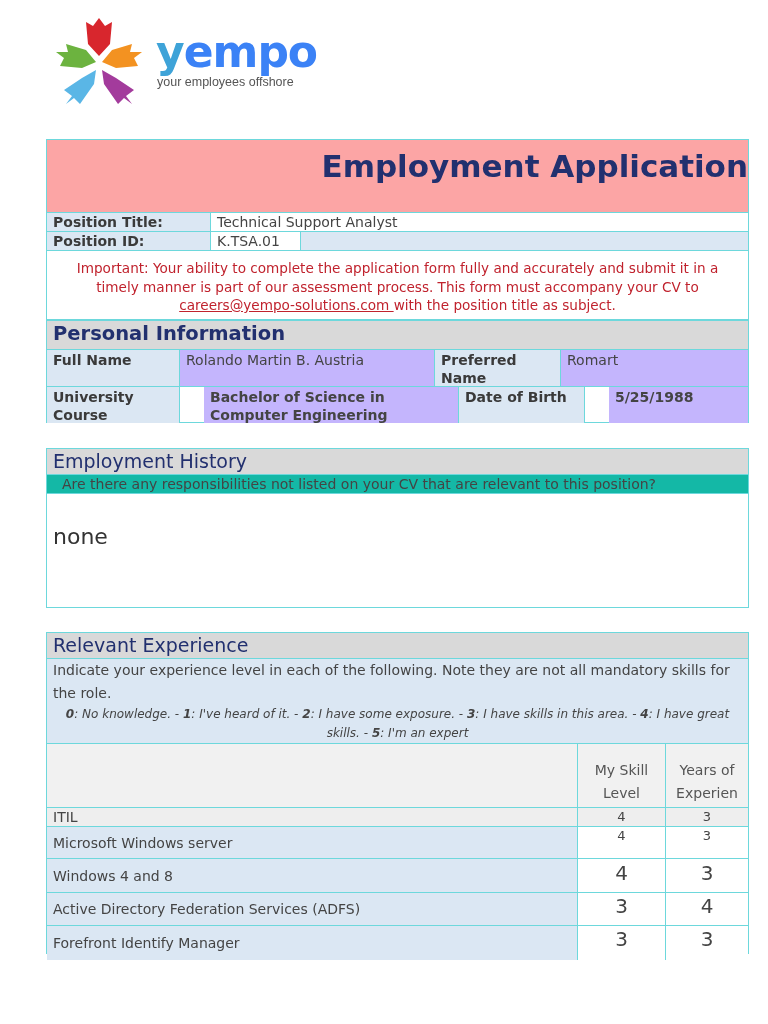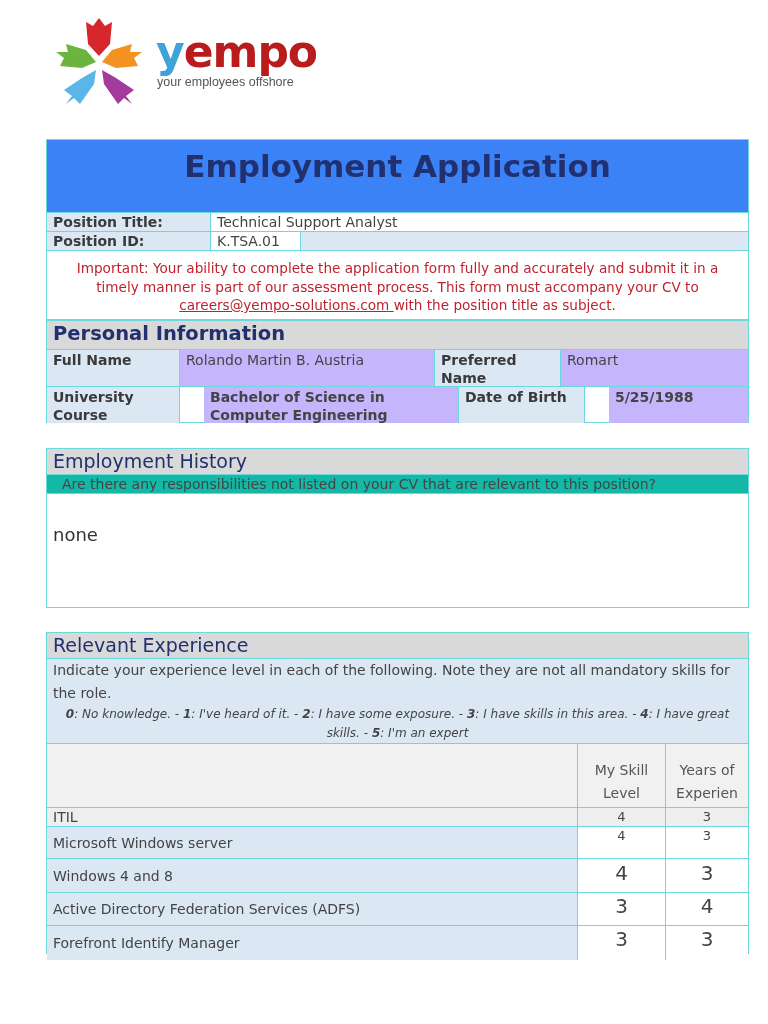--- a/index.html
+++ b/index.html
@@ -8,32 +8,32 @@
       font-family: "DejaVu Sans", sans-serif; color: #3a3a3a;
       position: relative; overflow: hidden;
     }
     .logo { position: absolute; left: 52px; top: 16px; width: 270px; height: 95px; }
     .logo-mark { position: absolute; left: 0; top: 0; width: 95px; height: 95px; }
     .logo-word {
       position: absolute; left: 104px; top: 14px; font-size: 44px; font-weight: bold;
       letter-spacing: -1px; line-height: 44px; font-family: "DejaVu Sans", sans-serif;
     }
     .logo-word .y { color: #3ea3d8; }
-    .logo-word .rest { color: #b91c1c; }
+    .logo-word .rest { color: #3b82f6; }
     .logo-tag {
       position: absolute; left: 105px; top: 59px; font-size: 12.5px; color: #555;
       font-family: "Liberation Sans", sans-serif; white-space: nowrap;
     }
 
     .box { position: absolute; left: 46px; width: 703px; border: 1px solid #6dd8dc; }
 
     
     .hdr { top: 139px; height: 181px; }
     .hdr-title {
-      height: 72px; background: #3b82f6; text-align: center;
+      height: 72px; background: #fca5a5; text-align: right;
       font-size: 31px; font-weight: bold; color: #22306f; padding-top: 8px;
     }
     .pos-row { display: flex; height: 19px; border-top: 1px solid #6dd8dc; font-size: 14px; }
     .pos-label {
       width: 164px; background: #dbe7f3; color: #3a3a3a; font-weight: bold;
       padding-left: 6px; line-height: 18px; border-right: 1px solid #6dd8dc;
     }
     .pos-val { flex: 1; padding-left: 6px; line-height: 18px; background: #fff; color: #444; }
     .pos-val-short {
       width: 90px; padding-left: 6px; line-height: 18px; background: #fff; color: #444;
@@ -63,21 +63,21 @@
     .pi-val.bold { font-weight: bold; margin-left: 24px; }
     .c1 { width: 133px; } .c2 { width: 255px; } .c3 { width: 126px; } .c4 { flex: 1; border-right: none; }
 
     
     .eh { top: 448px; height: 160px; }
     .eh .section-title-bar { height: 25px; line-height: 24px; font-size: 19px; }
     .eh-q {
       background: #14b8a6; border-top: 1px solid #6dd8dc; border-bottom: 1px solid #6dd8dc;
       font-size: 14px; padding-left: 15px; line-height: 18px; height: 20px; color: #444;
     }
-    .eh-ans { padding: 30px 0 0 6px; font-size: 18px; color: #333; }
+    .eh-ans { padding: 30px 0 0 6px; font-size: 22px; color: #333; }
 
     
     .re { top: 632px; height: 322px; }
     .re .section-title-bar { height: 25px; line-height: 25px; font-size: 19px; }
     .re-intro {
       background: #dbe7f3; border-top: 1px solid #6dd8dc; padding: 0 6px;
       font-size: 14px; line-height: 23px; color: #444;
     }
     .re-scale {
       background: #dbe7f3; text-align: center; font-size: 12px; font-style: italic;

